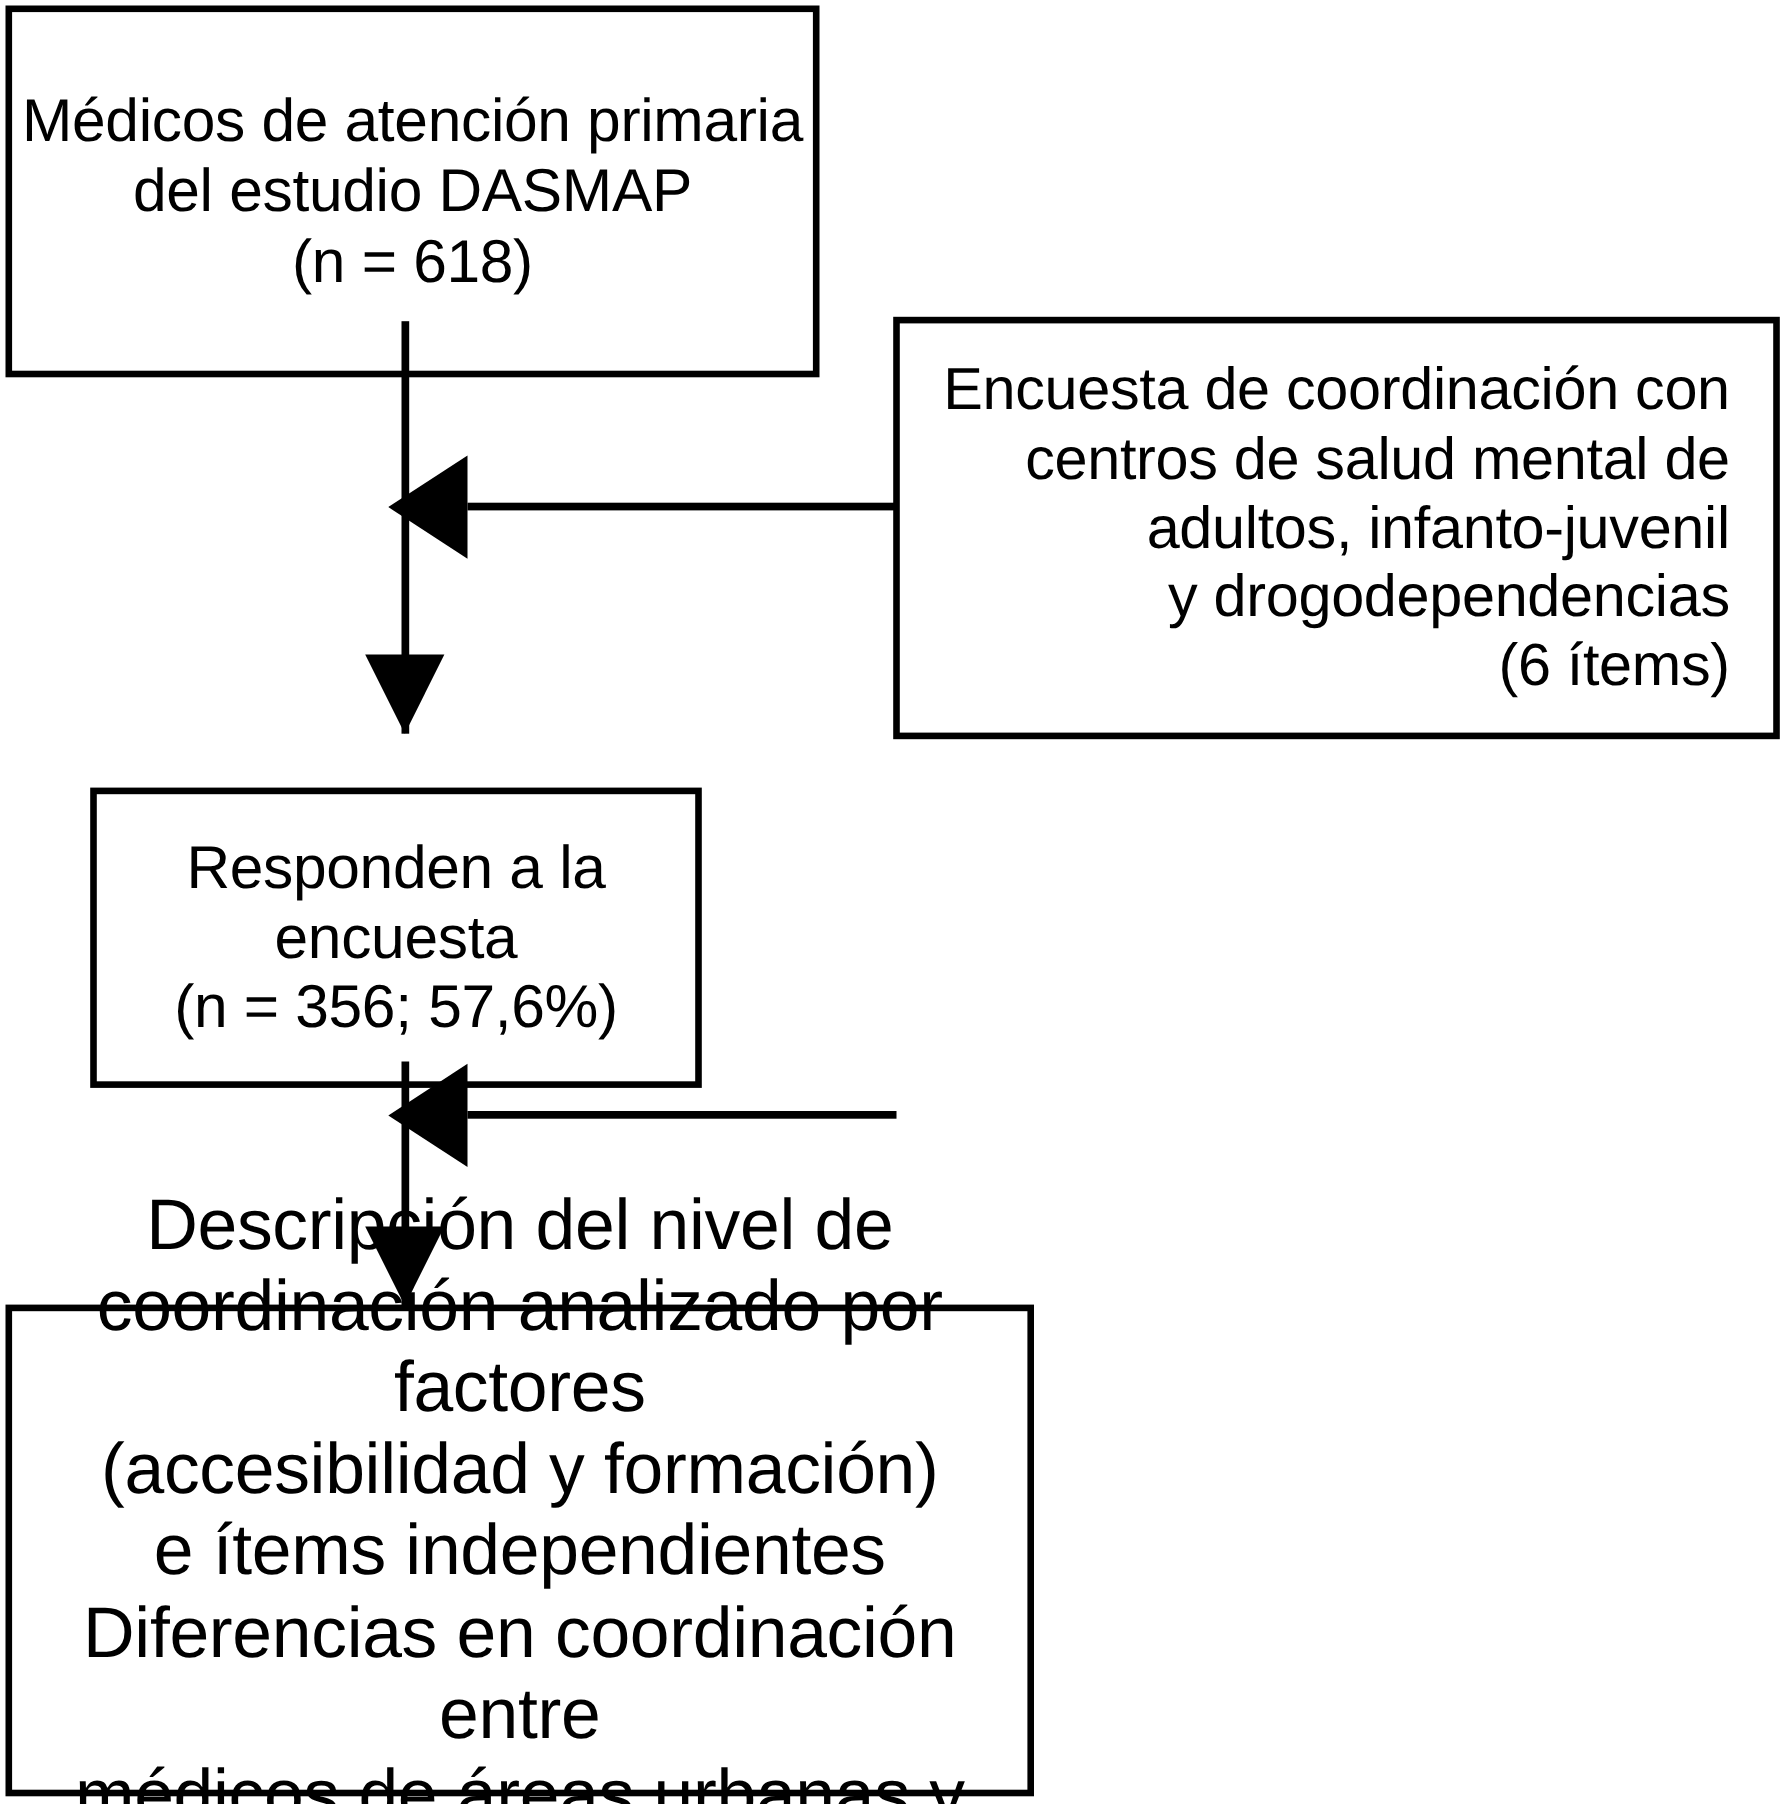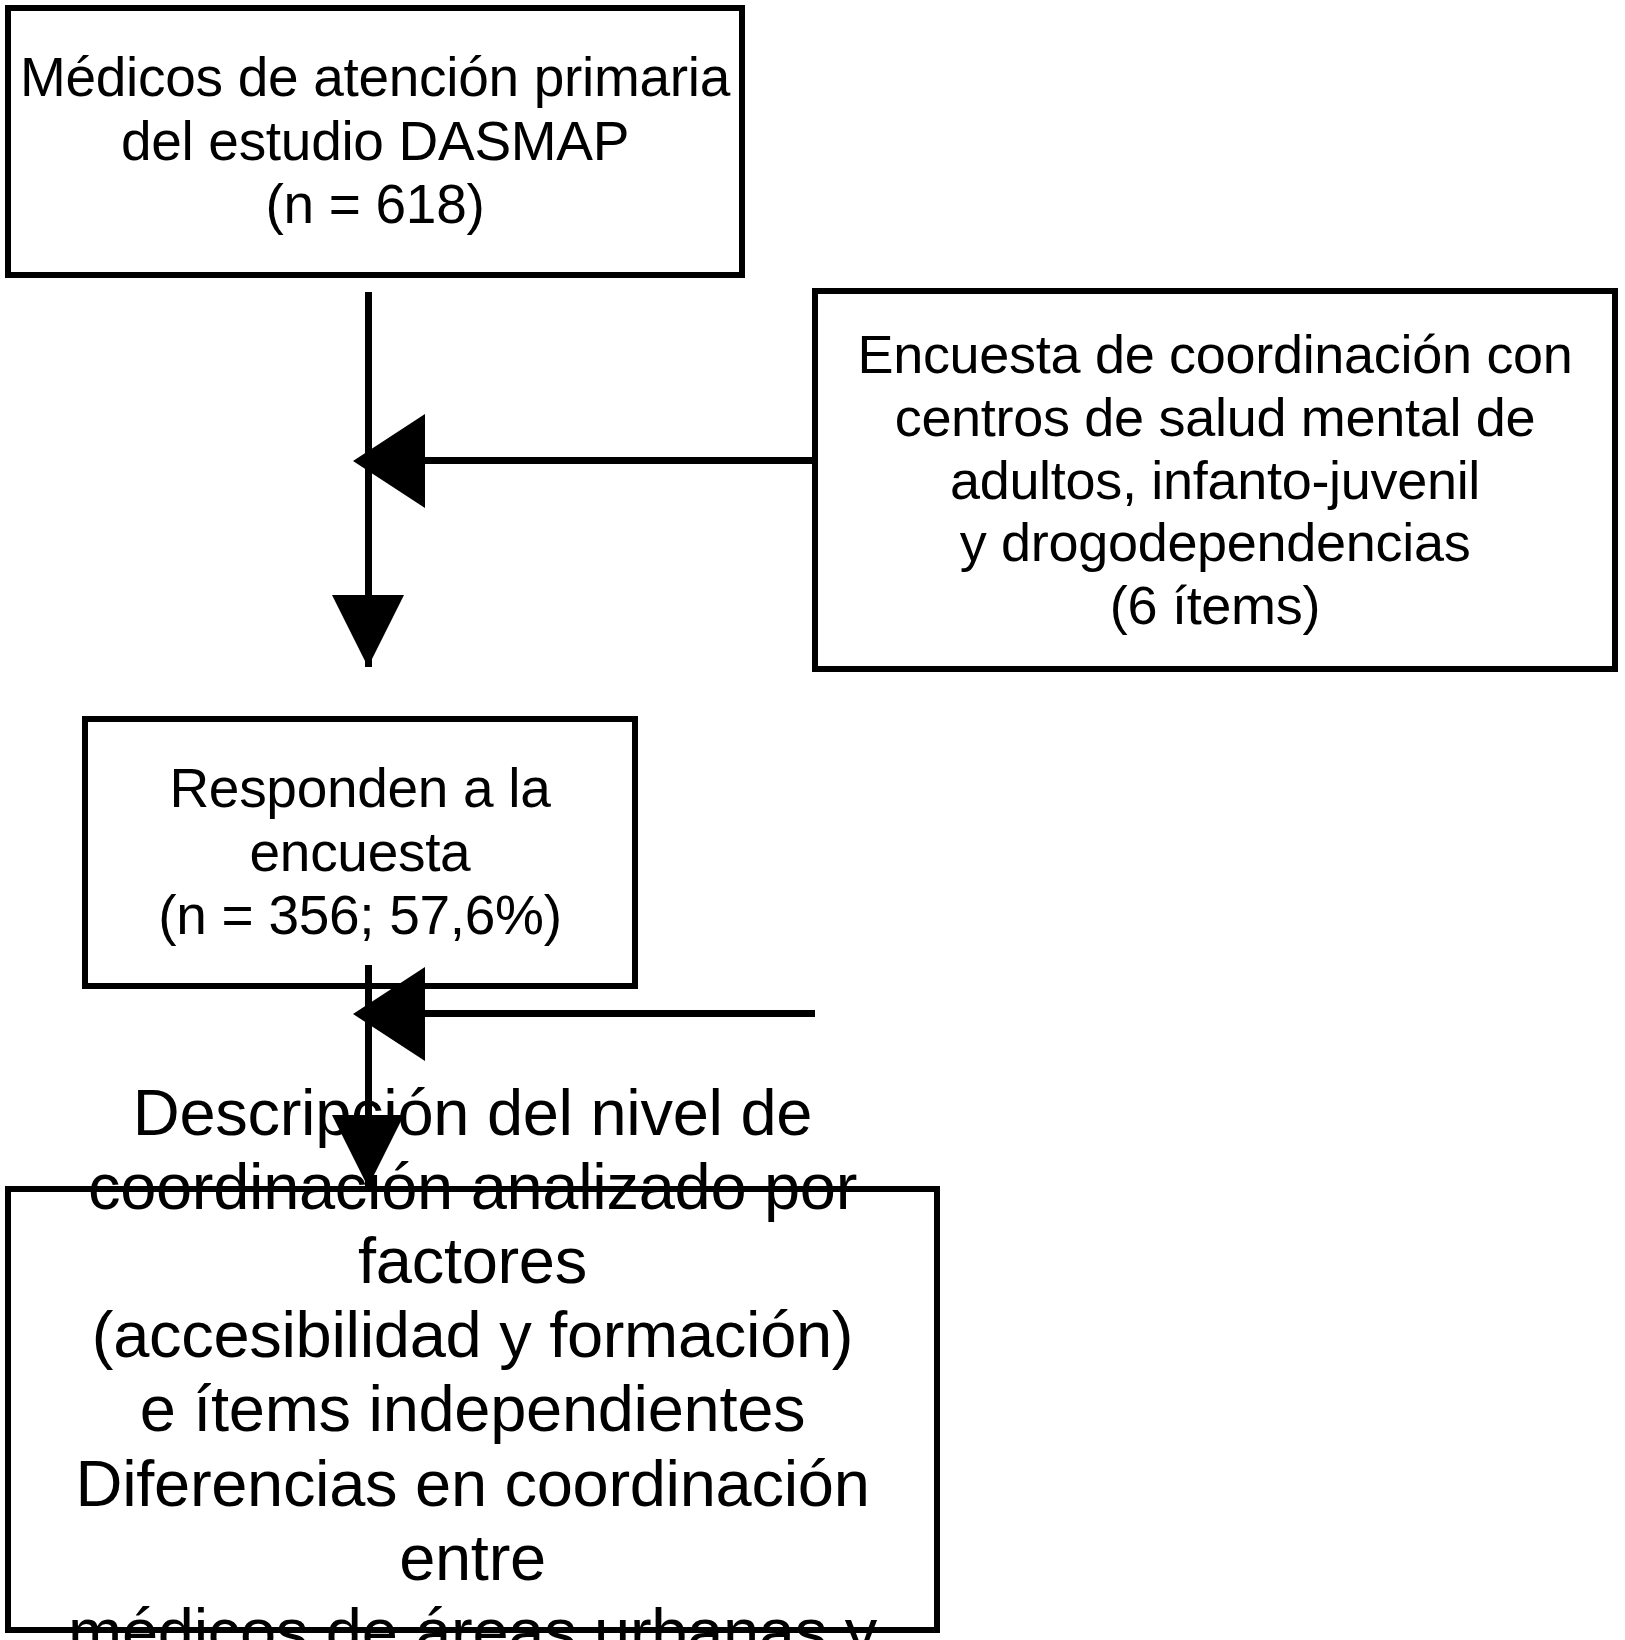--- a/index.html
+++ b/index.html
@@ -28,25 +28,25 @@
   }
   .node .label {
     font-size: 54px;
     line-height: 1.16;
     letter-spacing: -0.3px;
     white-space: pre-line;
     color: #000000;
   }
 
   
-  #node-source   { left: 5px;   top: 5px;    width: 740px; height: 273px; }
+  #node-source   { left: 5px;   top: 5px;    width: 740px; height: 338px; }
   #node-source .label { font-size: 55px; }
 
   #node-survey   { left: 812px; top: 288px;  width: 806px; height: 384px; }
-  #node-survey .label { font-size: 54px; }
+  #node-survey .label { font-size: 54px; text-align: right; }
 
   #node-responded{ left: 82px;  top: 716px;  width: 556px; height: 273px; }
   #node-responded .label { font-size: 55px; }
 
   #node-analysis { left: 812px; top: 992px;  width: 805px; height: 120px; }
   #node-analysis .label { font-size: 54px; }
 
   #node-outcome  { left: 5px;   top: 1186px; width: 935px; height: 447px; }
   #node-outcome .label { font-size: 65px; line-height: 1.14; }
 

